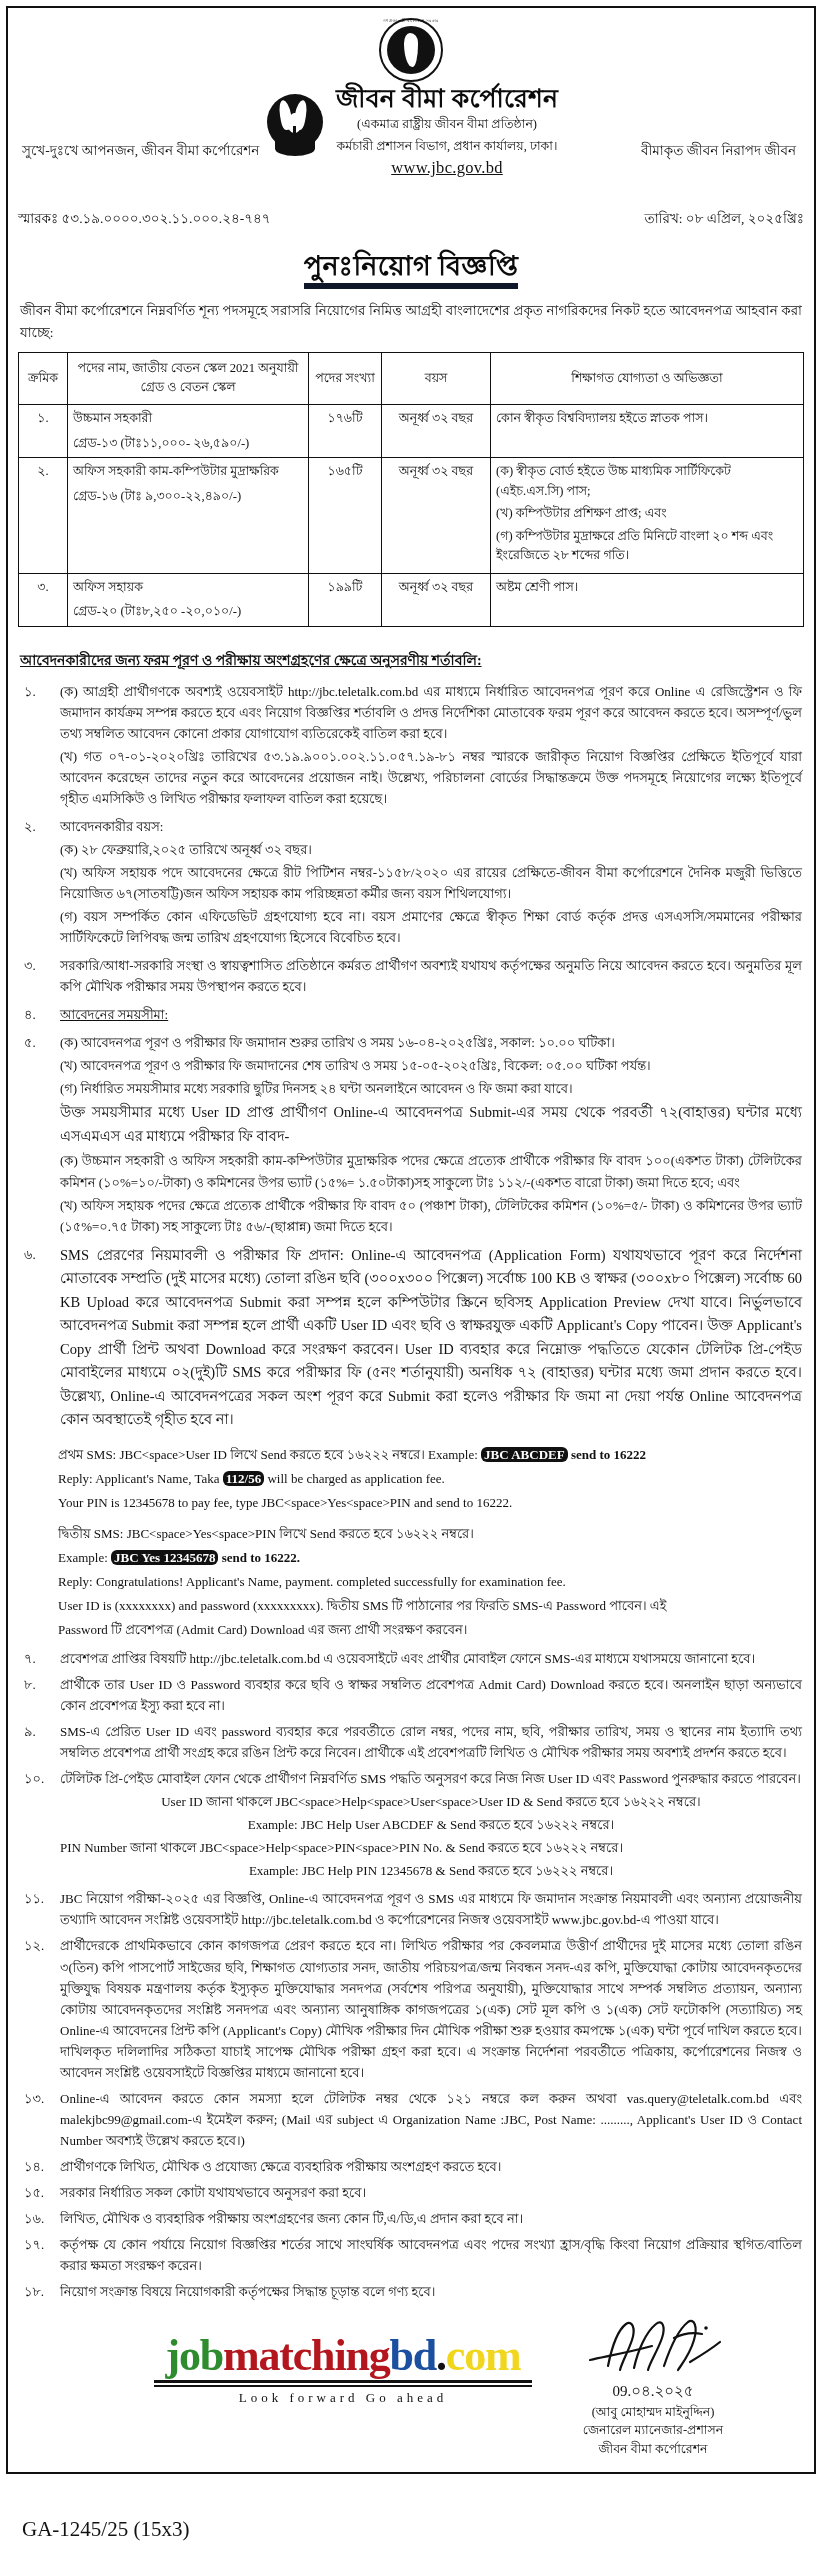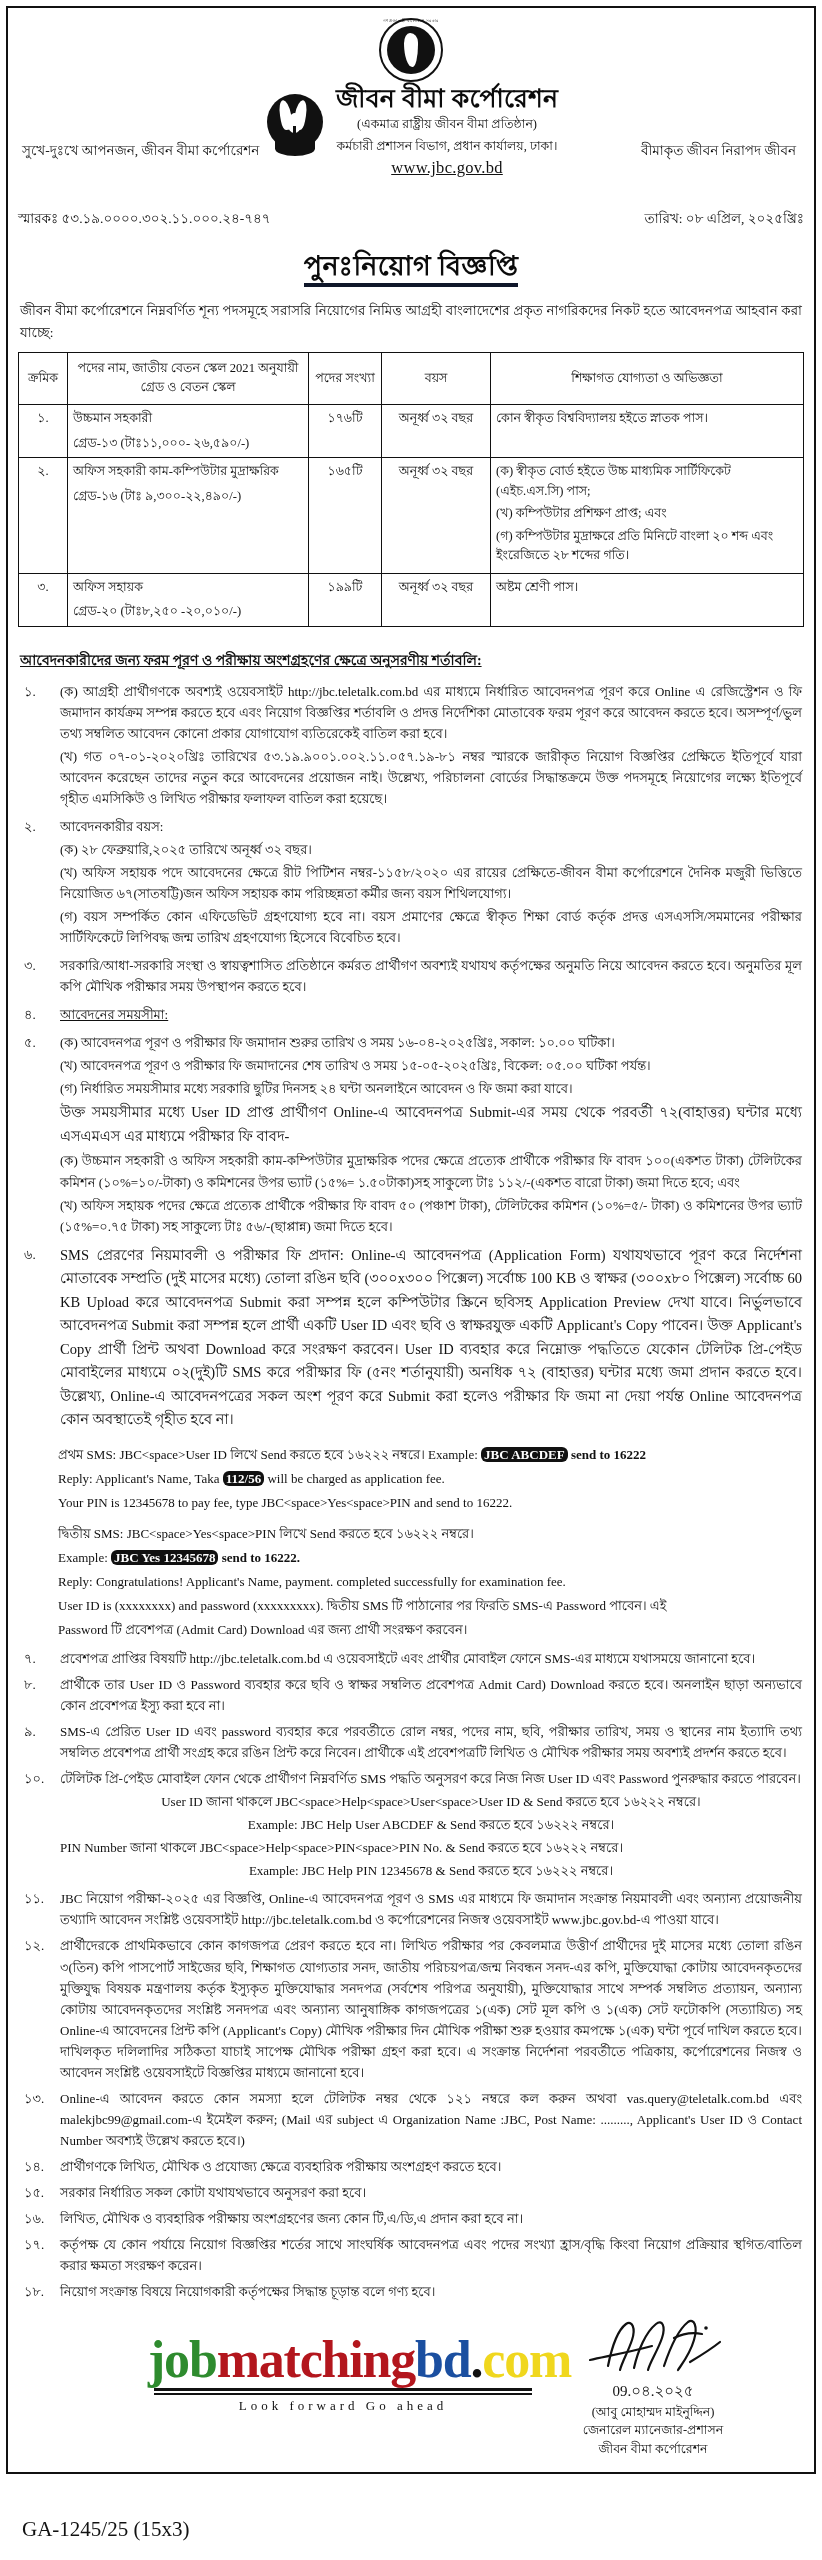--- a/index.html
+++ b/index.html
@@ -187,21 +187,21 @@
 
   .doc-title {
     text-align: center;
     margin-top: 14px;
     margin-bottom: 8px;
   }
   .doc-title span {
     font-size: 27px;
     font-weight: bold;
     color: #0b0b0b;
-    border-bottom: 4px solid #0f172a;
+    border-bottom: 6px solid #0f172a;
     padding-bottom: 2px;
     letter-spacing: .5px;
   }
 
   .intro {
     font-size: 13.4px;
     line-height: 1.65;
     color: #111;
     text-align: justify;
     margin: 10px 2px 8px 2px;
@@ -297,21 +297,21 @@
   }
   .jm-logo {
     position: absolute;
     left: 130px;
     top: 18px;
     text-align: center;
     width: 390px;
   }
   .jm-word {
     font-family: "Liberation Serif", serif;
-    font-size: 52px;
+    font-size: 44px;
     font-weight: bold;
     letter-spacing: -1.2px;
     line-height: 1;
     white-space: nowrap;
   }
   .jm-word .g1 { color: #2e8b2e; }
   .jm-word .g2 { color: #b3161d; }
   .jm-word .g3 { color: #1b4fa0; }
   .jm-word .g4 { color: #111; }
   .jm-word .g5 { color: #f0d71e; -webkit-text-stroke: 0px; }

